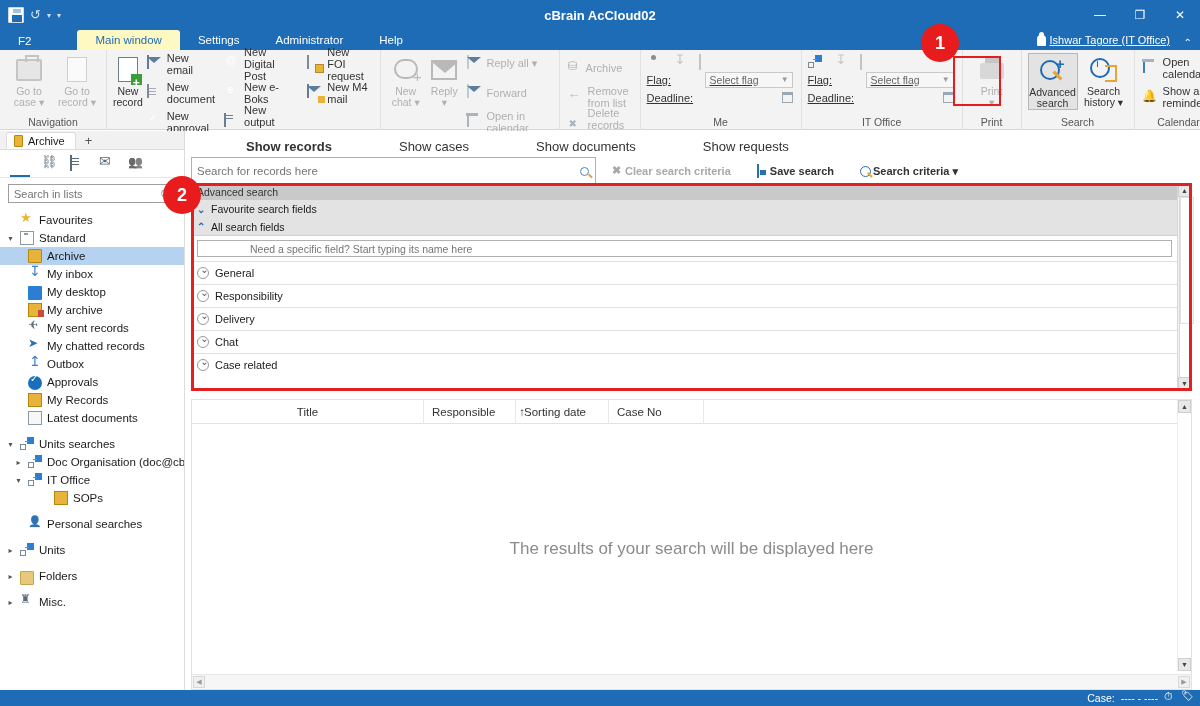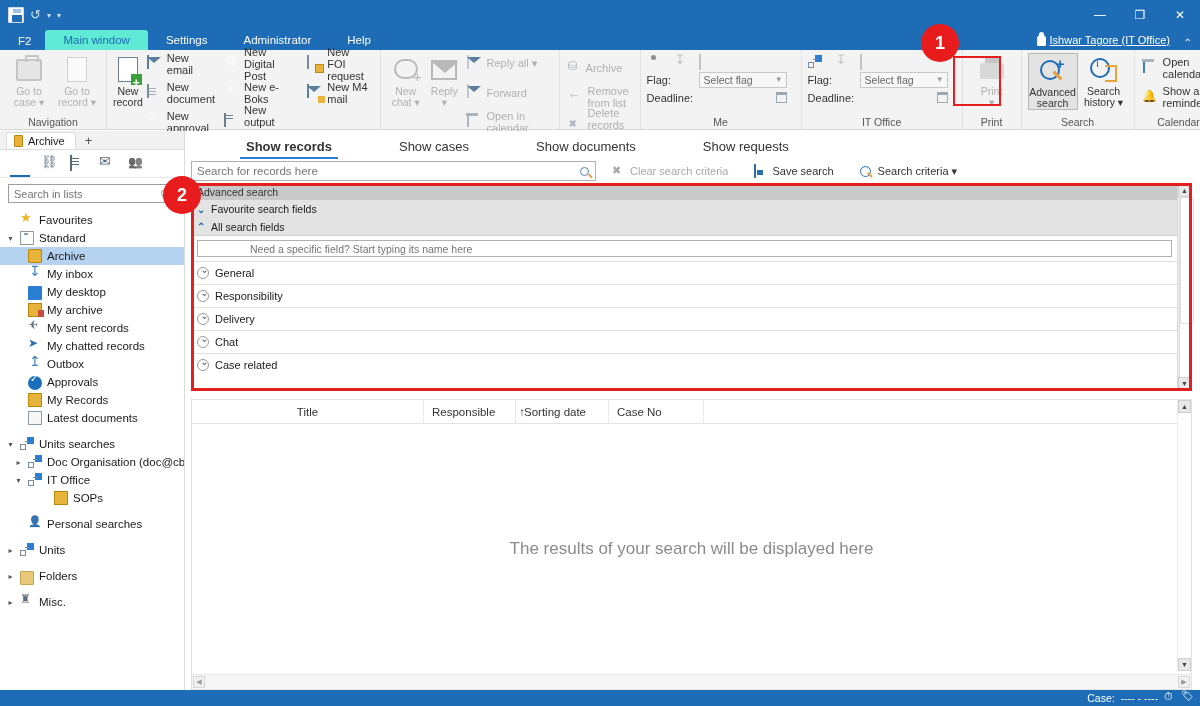--- a/index.html
+++ b/index.html
@@ -31,21 +31,21 @@
     position:absolute; left:0; right:0; text-align:center;
     color:#fff; font-size:13px; font-weight:600; pointer-events:none;
   }
   .win-btns { position:absolute; right:0; top:0; height:30px; display:flex; }
   .win-btn { width:40px; height:30px; display:flex; align-items:center; justify-content:center;
              color:#fff; font-size:12px; }
 
   
   .ribbon-tabs { height:20px; background:#1e6cb5; display:flex; align-items:flex-end; padding-left:4px; position:relative;}
   .rtab { padding:3px 18px 3px 18px; color:#ffffff; font-size:11.5px; line-height:14px; }
-  .rtab.active { background:#5eead4; color:#1e6cb5; border-radius:3px 3px 0 0; }
+  .rtab.active { background:#fef9c3; color:#1e6cb5; border-radius:3px 3px 0 0;margin-left:32px; }
   .rtab-f2 { padding:3px 14px; color:#fff; font-size:11.5px; }
   .ribbon-collapse { position:absolute; right:8px; bottom:2px; color:#fff; font-size:10px; }
 
   
   .user-link {
     position:absolute; right:30px; top:34px; color:#ffffff; font-size:11px;
     display:flex; align-items:center; gap:4px; text-decoration:underline;
     z-index:6;
   }
   .user-ico { width:9px;height:11px; background:#fff; border-radius:4px 4px 1px 1px; position:relative;}
@@ -114,21 +114,21 @@
   .bi-adv::after{content:"";position:absolute;left:13px;top:16px;width:11px;height:3px;background:#e8a33d;transform:rotate(45deg);}
   .bi-adv .plus{position:absolute;right:2px;top:0px;color:#1e6cb5;font-size:15px;font-weight:700;line-height:12px;}
   .bi-hist { width:28px;height:26px;margin:1px auto 0;position:relative;}
   .bi-hist::before{content:"";position:absolute;left:0px;top:1px;width:16px;height:16px;border:2.3px solid #1e6cb5;border-radius:50%;}
   .bi-hist::after{content:"";position:absolute;left:15px;top:8px;width:10px;height:13px;border:2px solid #e8a33d;border-left:none;}
   .bi-hist .hand{position:absolute;left:7px;top:4px;width:1.8px;height:6px;background:#1e6cb5;}
 
   .rbtn-sel { border:1px solid #b8b8b8; background:#e3e3e3; }
 
   
-  .flagrow { display:flex; align-items:center; font-size:11px; color:#333; height:17px;}
+  .flagrow { display:flex; align-items:center; gap:6px; font-size:11px; color:#333; height:17px;text-decoration:underline;}
   .flaglabel { width:52px; }
   .selbox { width:88px; height:16px; border:1px solid #c9c9c9; background:#f7f7f7; color:#666;
             font-size:10.5px; display:flex; align-items:center; padding-left:4px; position:relative; }
   .selbox .dd { position:absolute; right:3px; color:#9a9a9a; font-size:8px; }
   .topicons { display:flex; gap:12px; justify-content:center; align-items:center; height:17px; }
   .ti { width:14px;height:14px; position:relative; }
   .ti-person{ background:#8e8e8e; width:7px;height:7px;border-radius:3px 3px 0 0;margin:5px auto 0;}
   .ti-person::before{content:"";position:absolute;left:4.5px;top:0px;width:5px;height:5px;border-radius:50%;background:#8e8e8e;}
   .ti-dl::after{content:"↧";position:absolute;left:2px;top:-3px;font-size:13px;color:#c4c4c4;}
   .ti-sq{ width:11px;height:11px;border:1.5px solid #c4c4c4;margin:2px auto 0;}
@@ -195,27 +195,27 @@
   .ti-misc::after{content:"♜";position:absolute;left:0;top:-3px;font-size:12px;color:#5a6b78;}
 
   
   .mainpanel { flex:1; display:flex; flex-direction:column; position:relative; background:#fff;}
   .mtabs { height:28px; display:flex; align-items:flex-end; padding-left:10px; gap:10px; }
   .mtab { font-size:13px; color:#333; padding:2px 6px 5px 6px; position:relative;margin-left:45px;}
   .mtab.active { font-weight:700; }
   .mtab.active::after{content:"";position:absolute;left:0;right:0;bottom:0;height:2px;background:#2a7fd4;}
 
   .searchrow { height:24px; display:flex; align-items:center; gap:6px; padding:0 8px 0 6px; }
-  .searchbox { flex:0 0 405px; height:20px; border:1px solid #b0b0b0; background:#fff; display:flex; align-items:center; position:relative;}
+  .searchbox { flex:0 0 405px; height:28px; border:1px solid #b0b0b0; background:#fff; display:flex; align-items:center; position:relative;}
   .searchbox input { border:none; outline:none; width:100%; font-size:11.5px; color:#8b8b8b; padding-left:5px;
                      background:transparent; font-family:"Liberation Sans", sans-serif; }
   .searchbox .mag2 { position:absolute; right:6px; width:9px;height:9px;border:1.4px solid #4a87c4;border-radius:50%; }
   .searchbox .mag2::after{content:"";position:absolute;left:7px;top:7px;width:5px;height:1.6px;background:#e8a33d;transform:rotate(45deg);}
-  .sbtn { height:20px; display:flex; align-items:center; gap:5px; padding:0 9px; font-size:11px; color:#333;
-          border:1px solid transparent; }
+  .sbtn { height:20px; display:flex; align-items:center; padding:0 9px; font-size:11px; color:#333;
+          border:1px solid transparent;font-weight:bold; }
   .sbtn.disabled { color:#a8a8a8; }
   .sb-ico { width:13px;height:13px; position:relative; flex:none;}
   .sb-clear::after{content:"✖";position:absolute;left:0;top:-1px;font-size:11px;color:#a8a8a8;}
   .sb-save{width:12px;height:12px;border:1.5px solid #2a6fb0;}
   .sb-save::after{content:"";position:absolute;left:3px;top:5px;width:6px;height:5px;background:#2a6fb0;}
   .sb-crit::before{content:"";position:absolute;left:0px;top:1px;width:9px;height:9px;border:1.5px solid #2a6fb0;border-radius:50%;}
   .sb-crit::after{content:"";position:absolute;left:7px;top:9px;width:6px;height:1.6px;background:#e8a33d;transform:rotate(45deg);}
 
   
   .advwrap { position:relative; margin:0 8px 0 6px; }
@@ -269,20 +269,21 @@
 </head>
 <body>
 
 <div class="titlebar">
   <div class="qat">
     <span class="qat-icon ico-doc-save"></span>
     <span class="ico-undo">↺</span>
     <span class="caret-sm">▾</span>
     <span class="caret-sm">▾</span>
   </div>
+  <div class="app-title">cBrain AcCloud02</div>
   <div class="win-btns">
     <div class="win-btn">—</div>
     <div class="win-btn">❐</div>
     <div class="win-btn">✕</div>
   </div>
 </div>
 
 <div class="ribbon-tabs">
   <div class="rtab-f2">F2</div>
   <div class="rtab active">Main window</div>

